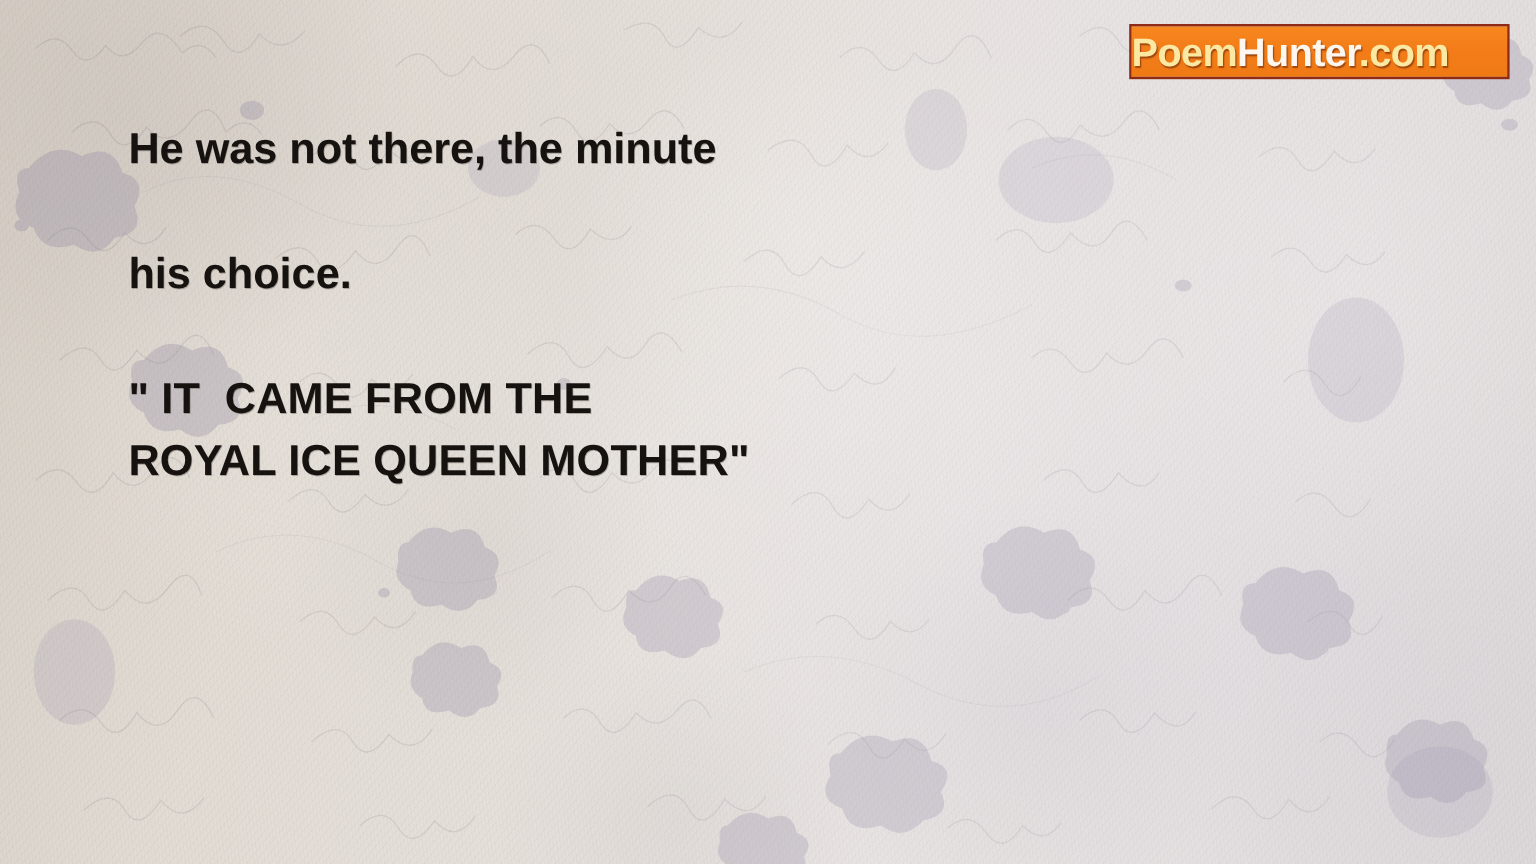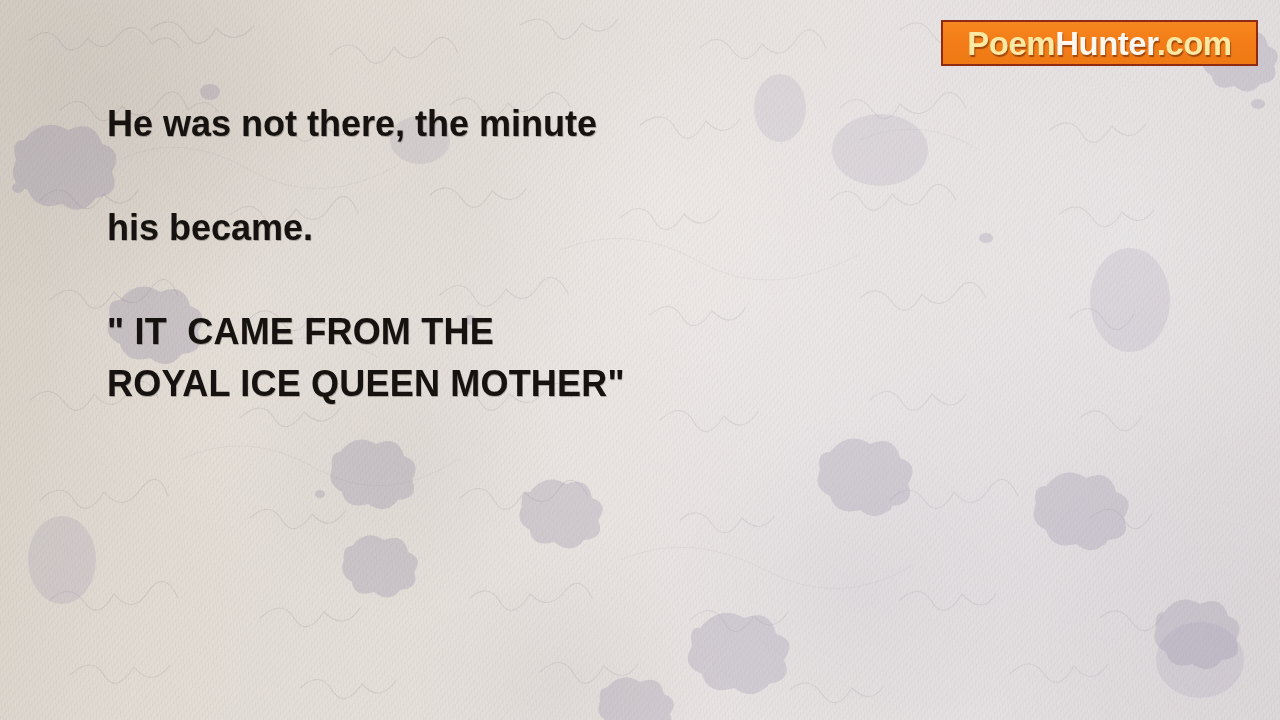--- a/index.html
+++ b/index.html
@@ -104,21 +104,21 @@
     position: absolute;
     left: 941px;
     top: 20px;
     width: 317px;
     height: 46px;
     box-sizing: border-box;
     background: linear-gradient(180deg, #f7871f 0%, #f37c18 50%, #ef7a14 100%);
     border: 2px solid #8f2b14;
     display: flex;
     align-items: center;
-    justify-content: center;
+    justify-content: flex-start;
     overflow: hidden;
   }
   .logo-text {
     font-family: "Liberation Sans", sans-serif;
     font-weight: bold;
     font-size: 33px;
     line-height: 1;
     letter-spacing: -0.5px;
     white-space: nowrap;
     text-shadow: 1px 2px 1px rgba(90,30,10,0.55);
@@ -259,21 +259,21 @@
 
   <div class="logo-badge">
     <span class="logo-text"><span class="logo-poem">Poem</span><span class="logo-hunter">Hunter</span><span class="logo-dotcom">.com</span></span>
   </div>
 
   <div class="poem-body">
     <div class="poem-line weight-bold">He was not there, the minute</div>
 
     <div class="poem-line blank"></div>
 
-    <div class="poem-line weight-bold">his became.</div>
+    <div class="poem-line weight-bold">his choice.</div>
 
     <div class="poem-line blank"></div>
 
     <div class="poem-line weight-normal">" IT  CAME FROM THE</div>
     <div class="poem-line weight-normal">ROYAL ICE QUEEN MOTHER"</div>
   </div>
 
 </div>
 
 </body></html>

